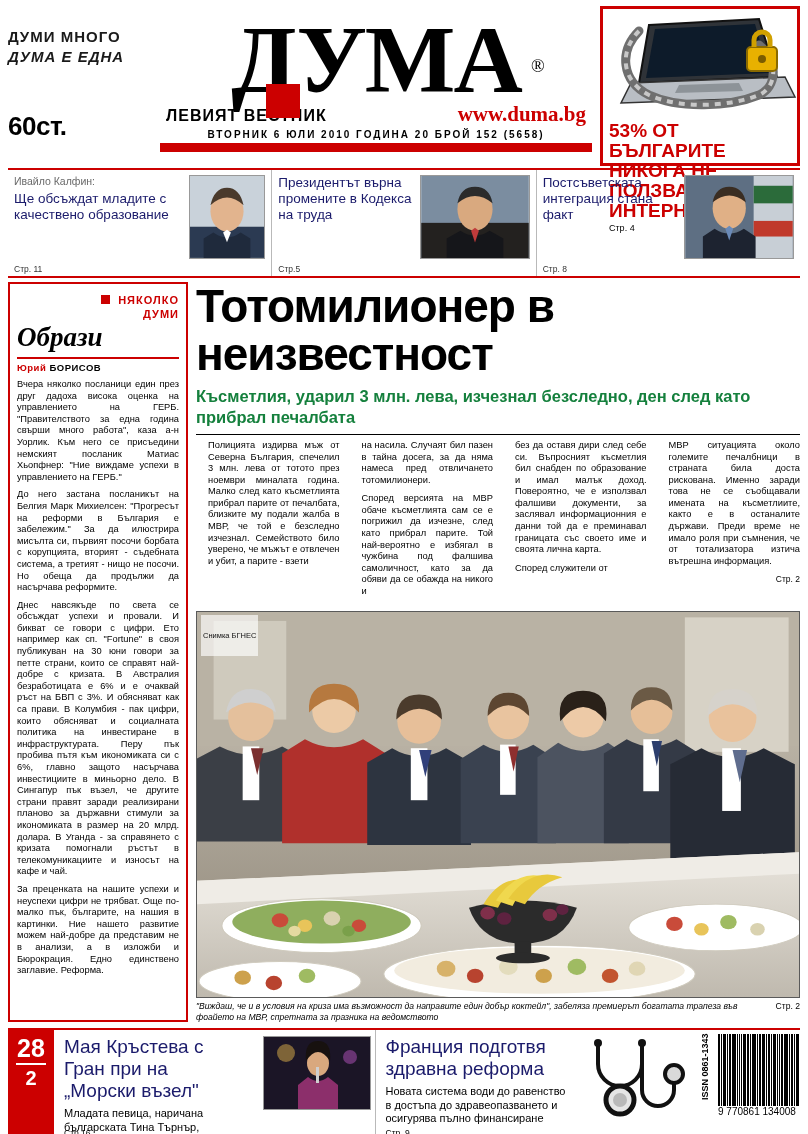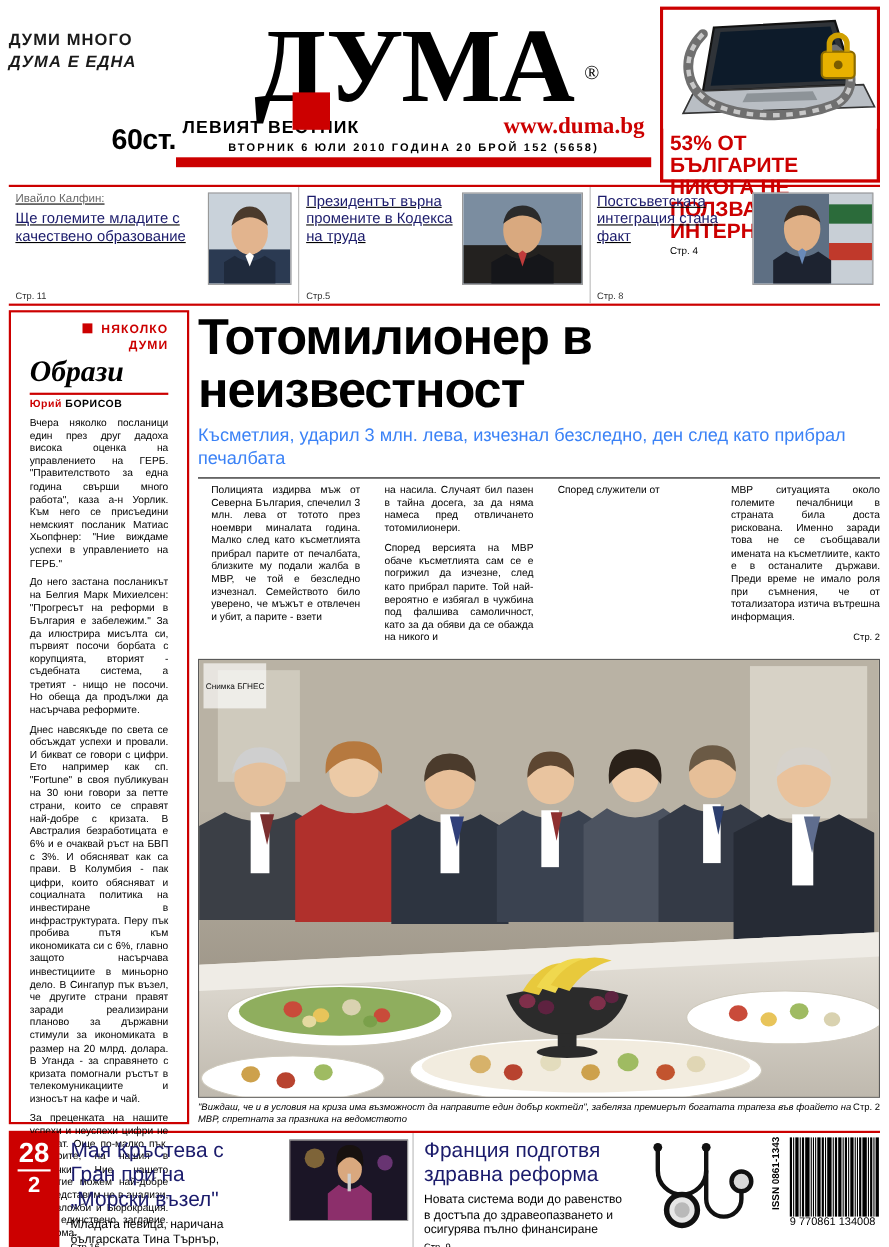--- a/index.html
+++ b/index.html
@@ -11,21 +11,21 @@
     color: #000;
     overflow: hidden;
   }
   .page { position: relative; width:808px; height:1134px; padding: 6px 8px; }
 
   
   .masthead { position:relative; height: 160px; display:flex; }
   .mh-left { width: 152px; padding-top: 22px; }
   .slogan1 { font-size: 15px; letter-spacing: 1px; color:#1a1a1a; font-weight:600; }
   .slogan2 { font-size: 15px; letter-spacing: 1px; color:#1a1a1a; font-weight:700; font-style: italic; margin-top:3px;}
-  .price-line { margin-top: 46px; display:flex; align-items:flex-end;justify-content:flex-end; }
+  .price-line { margin-top: 46px; display:flex; align-items:flex-end; }
   .price { font-size: 26px; font-weight:700; letter-spacing:-0.5px;}
   .mh-center { flex:1; position:relative; text-align:center; }
   .logo {
     font-family: "Liberation Serif", serif;
     font-weight: 700;
     font-size: 96px;
     line-height: 96px;
     letter-spacing: -2px;
     margin-top: 6px;
     position: relative;
@@ -42,46 +42,46 @@
   .laptop-svg { position:absolute; left:6px; top:2px; }
   .promo-text { color:#cc0000; font-weight:700; font-size:19px; line-height:20px; padding:4px 6px 0 6px; }
   .promo-page { font-size:9px; padding: 2px 6px 3px 6px; }
 
   .mh-accent { position:absolute; left:106px; top:78px; width:34px; height:34px; background:#cc0000; }
 
   
   .teasers { display:flex; gap:0; border-top:2px solid #cc0000; border-bottom:2px solid #cc0000; margin-top:2px; height: 110px; }
   .teaser { flex:1; display:flex; padding:5px 6px 0 6px; position:relative; }
   .teaser + .teaser { border-left:1px solid #b9b9b9; }
-  .t-txt { flex:1; padding-right:4px;text-decoration:underline; }
+  .t-txt { flex:1; padding-right:4px; }
   .t-kicker { font-size:10.5px; color:#6a6a6a; margin-bottom:4px; }
   .t-head { font-size:13.5px; line-height:16px; color:#1b1b6b; }
   .t-page { position:absolute; bottom:2px; left:6px; font-size:8.5px; color:#333; }
   .t-photo { width:76px; height:84px; border:1px solid #999; overflow:hidden; position:relative; background:#cdd3da; }
   .teaser.wide .t-photo { width: 110px; }
 
   
   .face { position:absolute; left:0; top:0; width:100%; height:100%; }
 
   
   .body-wrap { display:flex; margin-top:4px; height: 740px; }
-  .col-left { width: 164px; border:2px solid #cc0000; padding:6px 17px; }
+  .col-left { width: 180px; border:2px solid #cc0000; padding:6px 7px; }
   .nk { text-align:right; }
   .nk .sq { display:inline-block; width:9px; height:9px; background:#cc0000; vertical-align:middle; margin-right:4px;}
   .nk-1 { color:#cc0000; font-size:11px; letter-spacing:1px; font-weight:700; display:inline-block;}
   .nk-2 { color:#cc0000; font-size:11px; letter-spacing:1px; font-weight:700; text-align:right; }
   .col-title { font-family:"Liberation Serif", serif; font-style:italic; font-weight:700; font-size:27px; margin:2px 0 4px 0; }
   .rule { height:2px; background:#cc0000; margin:2px 0 3px 0; }
   .byline { font-size:9.5px; font-weight:700; letter-spacing:.5px; }
   .byline .red { color:#cc0000; }
   .col-left p { font-size:9.3px; line-height:11.6px; text-align:justify; margin:6px 0 0 0; hyphens:auto; }
 
   .col-main { flex:1; padding-left:8px; display:flex; flex-direction:column; }
   .headline { font-family:"Liberation Sans", sans-serif; font-weight:700; font-size:46px; line-height:48px; letter-spacing:-1px; }
-  .subhead { color:#3b82f6; font-weight:400; font-size:16.5px; line-height:21px; margin-top:8px; }
+  .subhead { color:#15803d; font-weight:700; font-size:16.5px; line-height:21px; margin-top:8px; }
   .hr-thin { height:1px; background:#000; margin:6px 0 5px 0; }
 
   .three-col { display:flex; gap:10px; }
   .three-col .c { flex:1; }
   .three-col p { font-size:9.3px; line-height:11.6px; text-align:justify; margin:0 0 7px 12px; }
   .cont { font-size:8.5px; text-align:right; }
 
   .photo-block { margin-top:6px; border:1px solid #5a5a5a; position:relative; height: 430px; overflow:hidden; background:#d8d2c6; }
   .photo-credit { position:absolute; left:4px; top:3px; font-size:7.5px; color:#111; background:rgba(255,255,255,.65); padding:16px 2px; z-index:6;}
   .caption { font-size:8.6px; font-style:italic; line-height:10.5px; margin-top:3px; }
@@ -154,21 +154,21 @@
       <div class="promo-text">53% ОТ БЪЛГАРИТЕ НИКОГА НЕ ПОЛЗВАЛИ ИНТЕРНЕТ</div>
       <div class="promo-page">Стр. 4</div>
     </div>
   </div>
 
   <div class="teasers">
 
     <div class="teaser">
       <div class="t-txt">
         <div class="t-kicker">Ивайло Калфин:</div>
-        <div class="t-head">Ще големите младите с качествено образование</div>
+        <div class="t-head">Ще обсъждат младите с качествено образование</div>
       </div>
       <div class="t-photo">
         <svg class="face" viewBox="0 0 76 84">
           <rect width="76" height="84" fill="#c9d2da"></rect>
           <rect y="52" width="76" height="32" fill="#2b3a52"></rect>
           <ellipse cx="38" cy="36" rx="17" ry="21" fill="#e2b48e"></ellipse>
           <path d="M21,30 q17,-16 34,0 q-4,-18 -17,-18 q-13,0 -17,18z" fill="#4a3a2c"></path>
           <path d="M24,58 q14,10 28,0 l10,6 v20 h-48 v-20z" fill="#1f2a3c"></path>
           <path d="M34,58 l4,10 l4,-10 l-4,-3z" fill="#fff"></path>
         </svg>
@@ -240,20 +240,21 @@
 
       <div class="three-col">
         <div class="c">
           <p>Полицията издирва мъж от Северна България, спечелил 3 млн. лева от тотото през ноември миналата година. Малко след като късметлията прибрал парите от печалбата, близките му подали жалба в МВР, че той е безследно изчезнал. Семейството било уверено, че мъжът е отвлечен и убит, а парите - взети</p>
         </div>
         <div class="c">
           <p>на насила. Случаят бил пазен в тайна досега, за да няма намеса пред отвличането тотомилионери.</p>
           <p>Според версията на МВР обаче късметлията сам се е погрижил да изчезне, след като прибрал парите. Той най-вероятно е избягал в чужбина под фалшива самоличност, като за да обяви да се обажда на никого и</p>
         </div>
         <div class="c">
+          <p>без да оставя дири след себе си. Въпросният късметлия бил снабден по образование и имал малък доход. Повероятно, че е използвал фалшиви документи, за заслявал информационния е данни той да е преминавал границата със своето име и своята лична карта.</p>
           <p>Според служители от</p>
         </div>
         <div class="c">
           <p>МВР ситуацията около големите печалбници в страната била доста рискована. Именно заради това не се съобщавали имената на късметлиите, както е в останалите държави. Преди време не имало роля при съмнения, че от тотализатора изтича вътрешна информация.</p>
           <div class="cont">Стр. 2</div>
         </div>
       </div>
 
       <div class="photo-block">
         <div class="photo-credit">Снимка БГНЕС</div>

